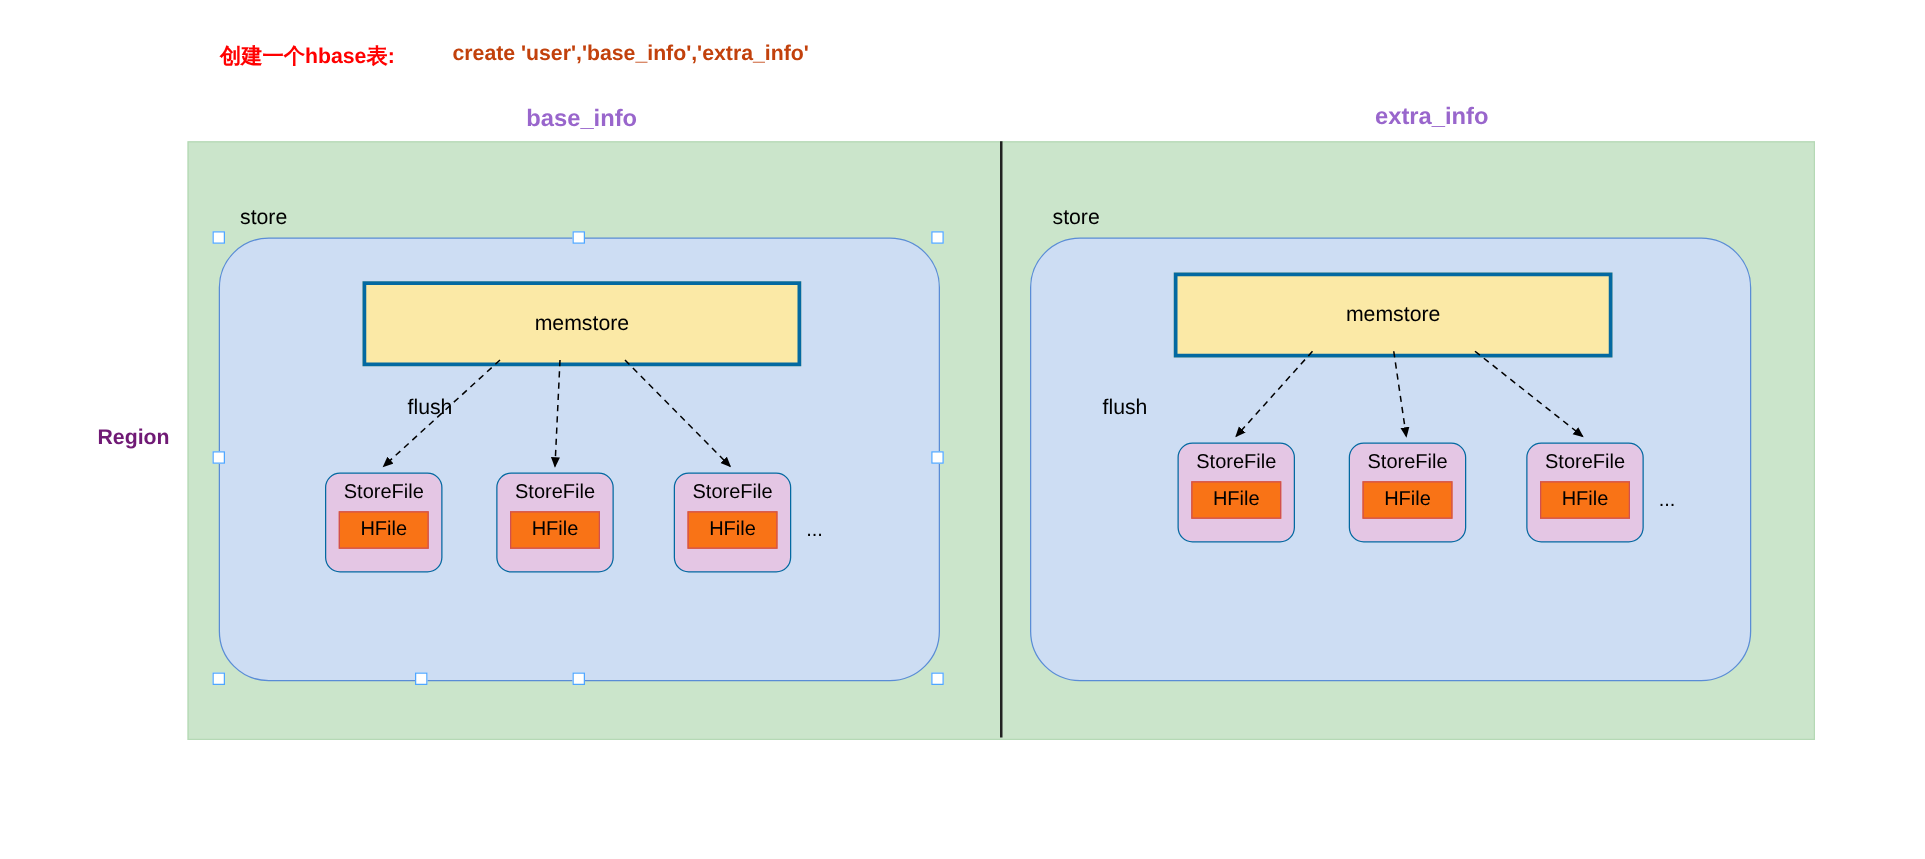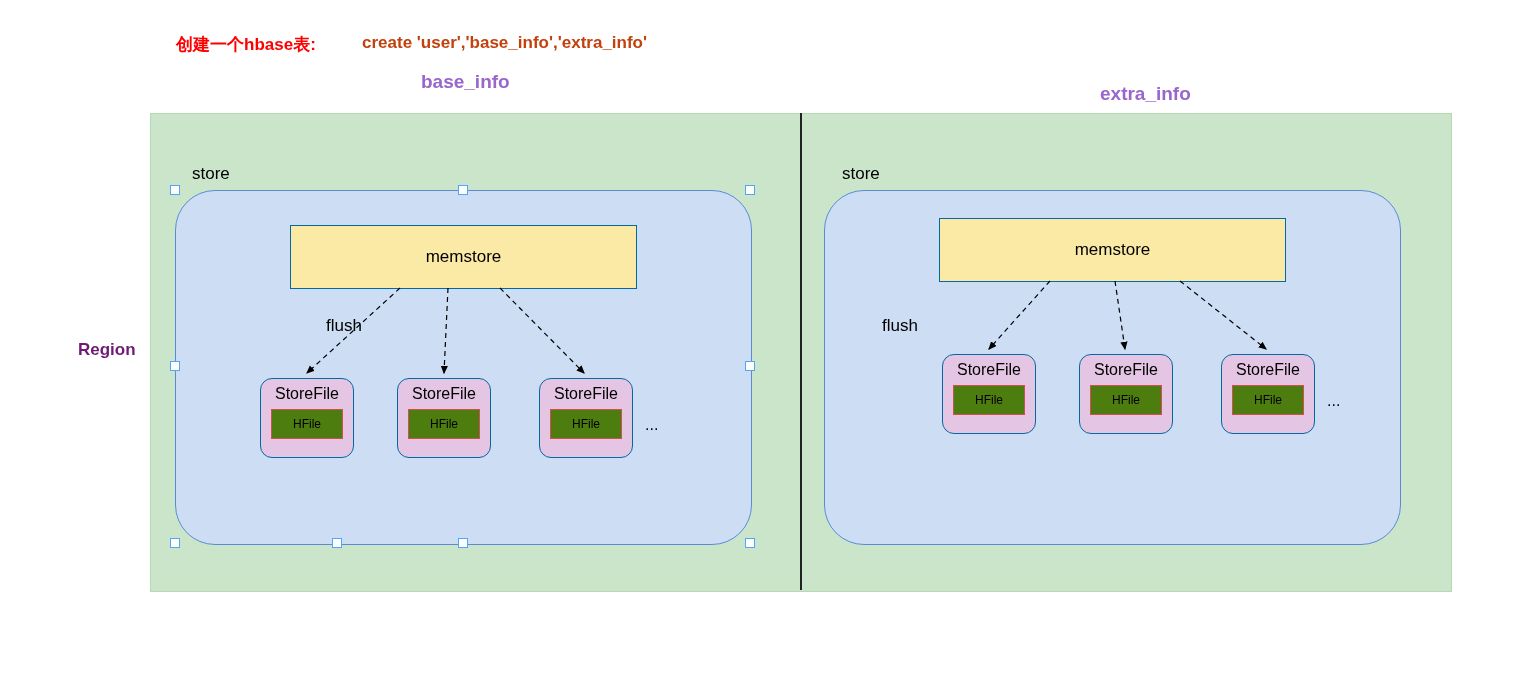--- a/index.html
+++ b/index.html
@@ -19,48 +19,48 @@
     position:absolute;border:1.5px solid #5a8cd6;background:#cdddf3;border-radius:40px;
   }
   .store-lbl{position:absolute;font-size:17px;}
   
   .sel-handle{
     position:absolute;width:8px;height:8px;border:1px solid #4fa6ff;background:#fff;
     transform:translate(-50%,-50%);
   }
   
   .memstore-box{
-    position:absolute;border:1px solid #0369a1;background:#fbe9a6;
+    position:absolute;border:3px solid #0369a1;background:#fbe9a6;
     display:flex;align-items:center;justify-content:center;font-size:17px;
   }
   
   .flush-lbl{position:absolute;font-size:17px;}
   
   .sfile-box{
     position:absolute;border:1px solid #0369a1;background:#e4c6e4;border-radius:12px;
     display:flex;flex-direction:column;align-items:center;
   }
   .sfile-title{font-size:16px;margin-top:6px;}
   .hfile-box{
-    border:1px solid #d05050;background:#4d7c0f;font-size:12px;
+    border:1px solid #d05050;background:#f97316;font-size:16px;
     margin-top:6px;display:flex;align-items:center;justify-content:center;
   }
   .ellipsis{position:absolute;font-size:16px;}
   
   svg.arrows{position:absolute;left:0;top:0;pointer-events:none;}
 </style>
 </head>
 <body>
 
 <div class="canvas">
 
   <span class="title-red" style="left:176px;top:33px;">创建一个hbase表:</span>
   <span class="title-blue" style="left:362px;top:33px;">create  'user','base_info','extra_info'</span>
 
-  <span class="col-head" style="left:421px;top:71px;">base_info</span>
+  <span class="col-head" style="left:421px;top:85px;">base_info</span>
   <span class="col-head" style="left:1100px;top:83px;">extra_info</span>
 
   <span class="region-lbl" style="left:78px;top:340px;">Region</span>
 
   <div class="region-box" style="left:150px;top:113px;width:1300px;height:477px;"></div>
   <div class="divider" style="left:800px;top:113px;height:477px;"></div>
 
   <span class="store-lbl" style="left:192px;top:164px;">store</span>
 
   <div class="store-box" style="left:175px;top:190px;width:575px;height:353px;"></div>

